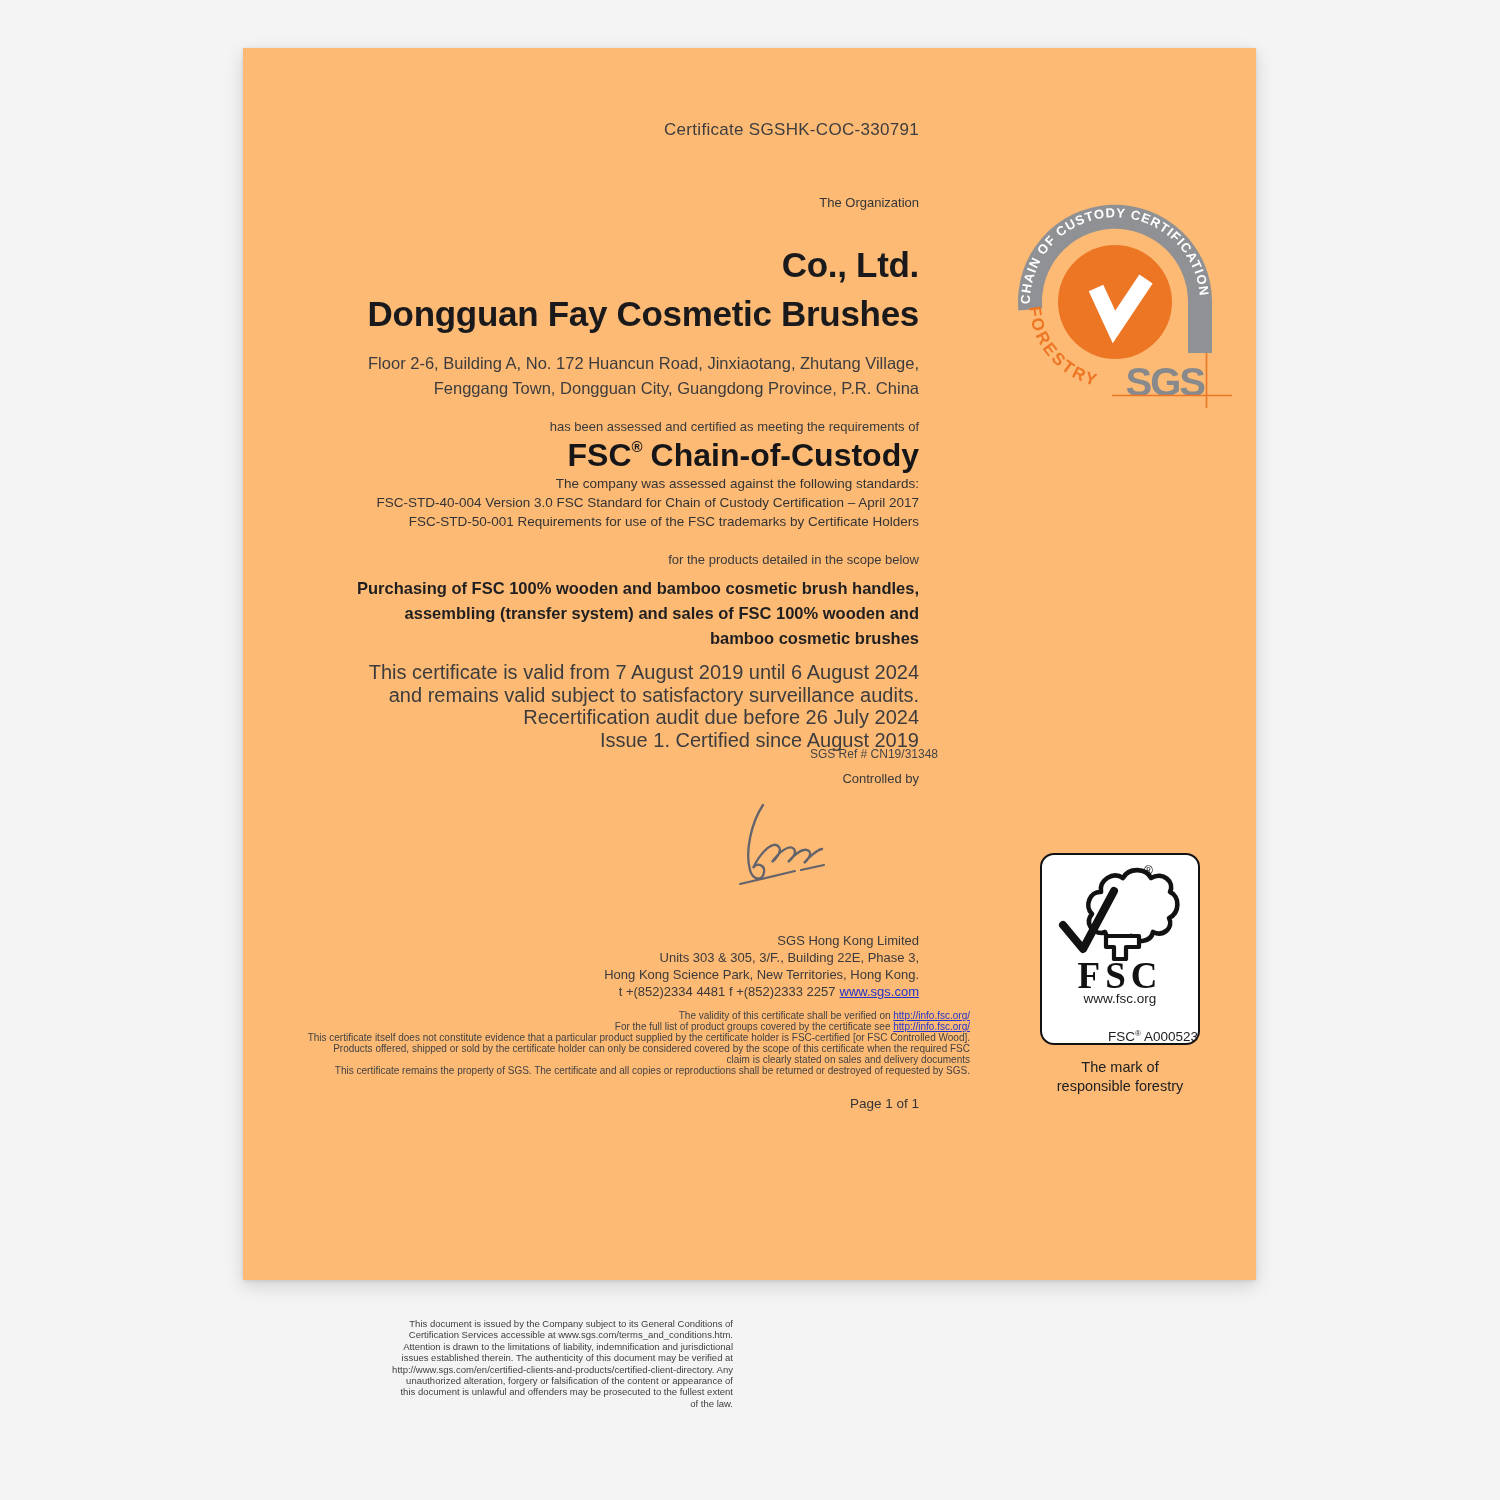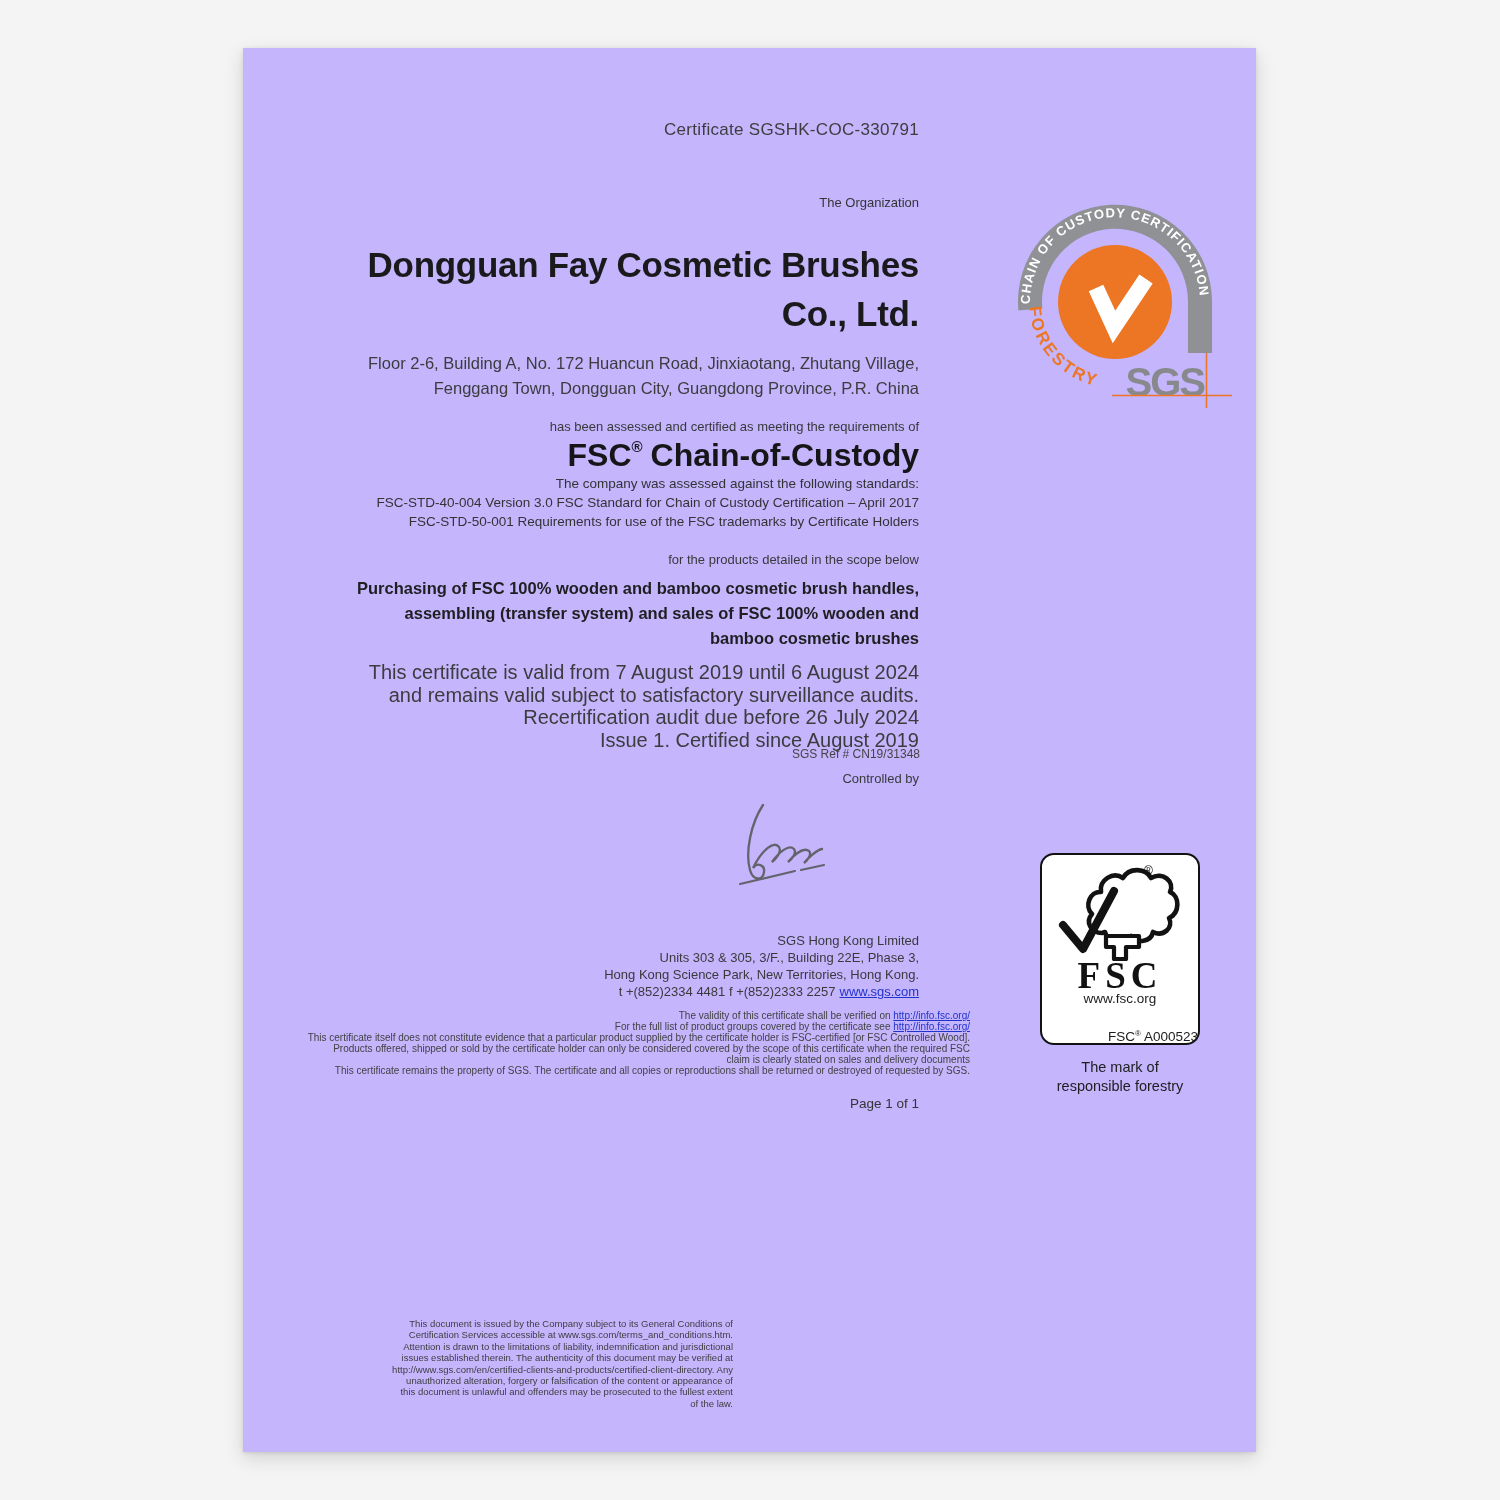--- a/index.html
+++ b/index.html
@@ -1,33 +1,33 @@
 <!DOCTYPE html>
 <html style="--orange: #ed7625; --badge_gray: #8f9194; --link_blue: #2233cc; --page_bg: #f4f4f5; --signature_ink: #63636b;"><head>
 <meta charset="utf-8">
 <style>
   html,body{margin:0;padding:0;background:#ececee;}
   .canvas{position:relative;width:1500px;height:1500px;background:#f4f4f5;overflow:hidden;
           font-family:"Liberation Sans","DejaVu Sans",sans-serif;color:#39393b;}
-  .page{position:absolute;left:243px;top:48px;width:1013px;height:1404px;background:#c4b5fd;
+  .page{position:absolute;left:243px;top:48px;width:1013px;height:1232px;background:#fdba74;
         box-shadow:0 6px 18px rgba(0,0,0,.14),0 1px 4px rgba(0,0,0,.10);}
   .blk{position:absolute;right:337px;text-align:right;white-space:nowrap;}
   .cert-number{top:72px;font-size:17px;letter-spacing:.3px;color:#3d3d3f;}
   .org-intro{top:147px;font-size:13px;color:#353537;}
   .org-name{top:192px;font-size:35px;line-height:49px;font-weight:bold;color:#1a1a1c;letter-spacing:-.3px;}
   .org-address{top:303px;font-size:16.5px;line-height:25px;color:#3c3c3e;}
   .assessed{top:371px;font-size:13px;padding-left:8px;}
   .std-title{top:377px;font-size:32px;line-height:44px;font-weight:bold;color:#161618;}
   .std-title .regmark{font-size:15px;vertical-align:14px;}
   .std-title .std-name{margin-left:8px;}
   .standards{top:426px;font-size:13.5px;line-height:19px;color:#333335;}
   .products{top:504px;font-size:13px;}
   .scope{top:528px;font-size:16.5px;line-height:25px;font-weight:bold;color:#1f1f21;}
   .validity{top:613px;font-size:20px;line-height:22.5px;color:#3c3c3e;}
-  .sgs-ref{top:699px;right:336px;font-size:12px;color:#444446;text-align:center;}
+  .sgs-ref{top:699px;right:318px;font-size:12px;color:#444446;text-align:center;}
   .authorised{top:723px;font-size:13px;}
   .sig-wrap{position:absolute;left:455px;top:745px;width:195px;height:150px;}
   .issuer{top:884px;font-size:13px;line-height:17px;color:#3a3a3c;}
   .fine-print{top:963px;right:286px;font-size:10px;line-height:10.9px;color:#424244;}
   .page-num{top:1036px;font-size:13.5px;color:#343436;margin-top:12px;}
   .footer-legal{top:1270px;right:523px;font-size:9.5px;line-height:11.4px;color:#3e3e40;}
   a.link{color:var(--link_blue,#2233cc);text-decoration:underline;cursor:pointer;}
   .issuer a.link{margin-left:4px;}
   
   .coc-badge{position:absolute;left:757px;top:145px;width:240px;height:230px;}
@@ -49,22 +49,22 @@
 <body>
 
 <div class="canvas">
   <div class="page">
 
     <div class="blk cert-number">Certificate SGSHK-COC-330791</div>
 
     <div class="blk org-intro">The Organization</div>
 
     <div class="blk org-name">
+      <div>Co., Ltd.</div>
       <div>Dongguan Fay Cosmetic Brushes</div>
-      <div>Co., Ltd.</div>
     </div>
 
     <div class="blk org-address">
       <div>Floor 2-6, Building A, No. 172 Huancun Road, Jinxiaotang, Zhutang Village,</div>
       <div>Fenggang Town, Dongguan City, Guangdong Province, P.R. China</div>
     </div>
 
     <div class="blk assessed">has been assessed and certified as meeting the requirements of</div>
 
     <div class="blk std-title">

